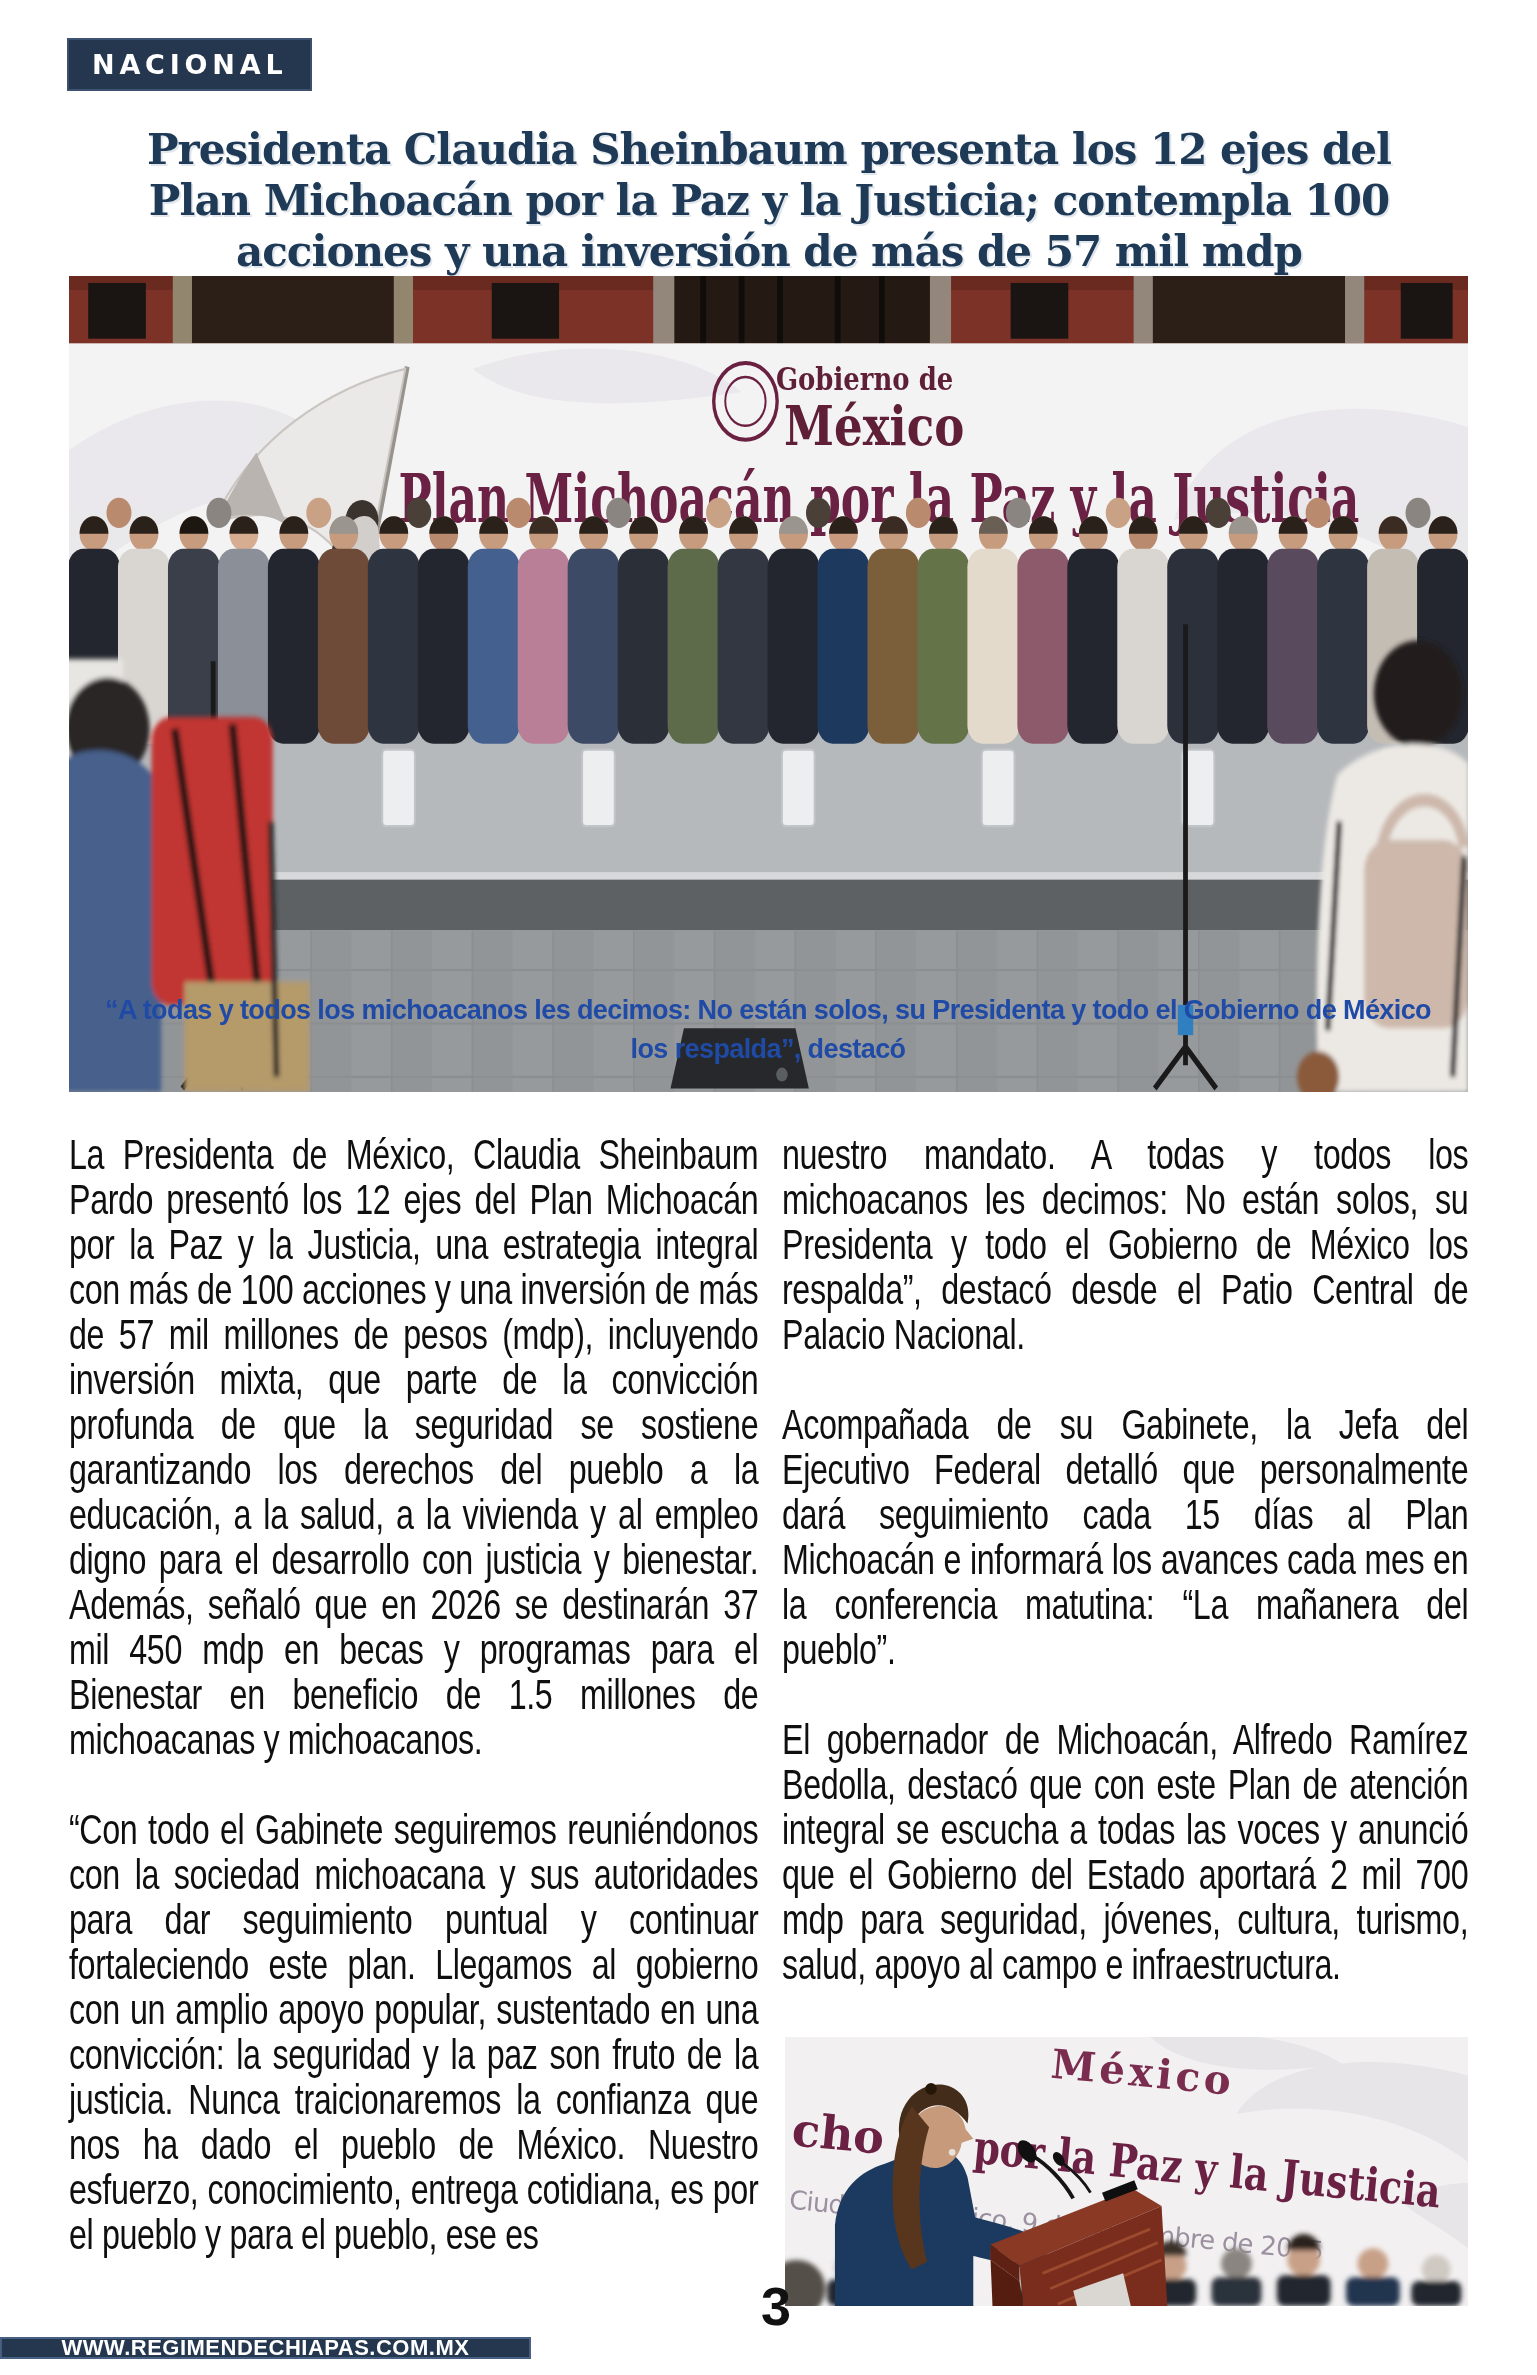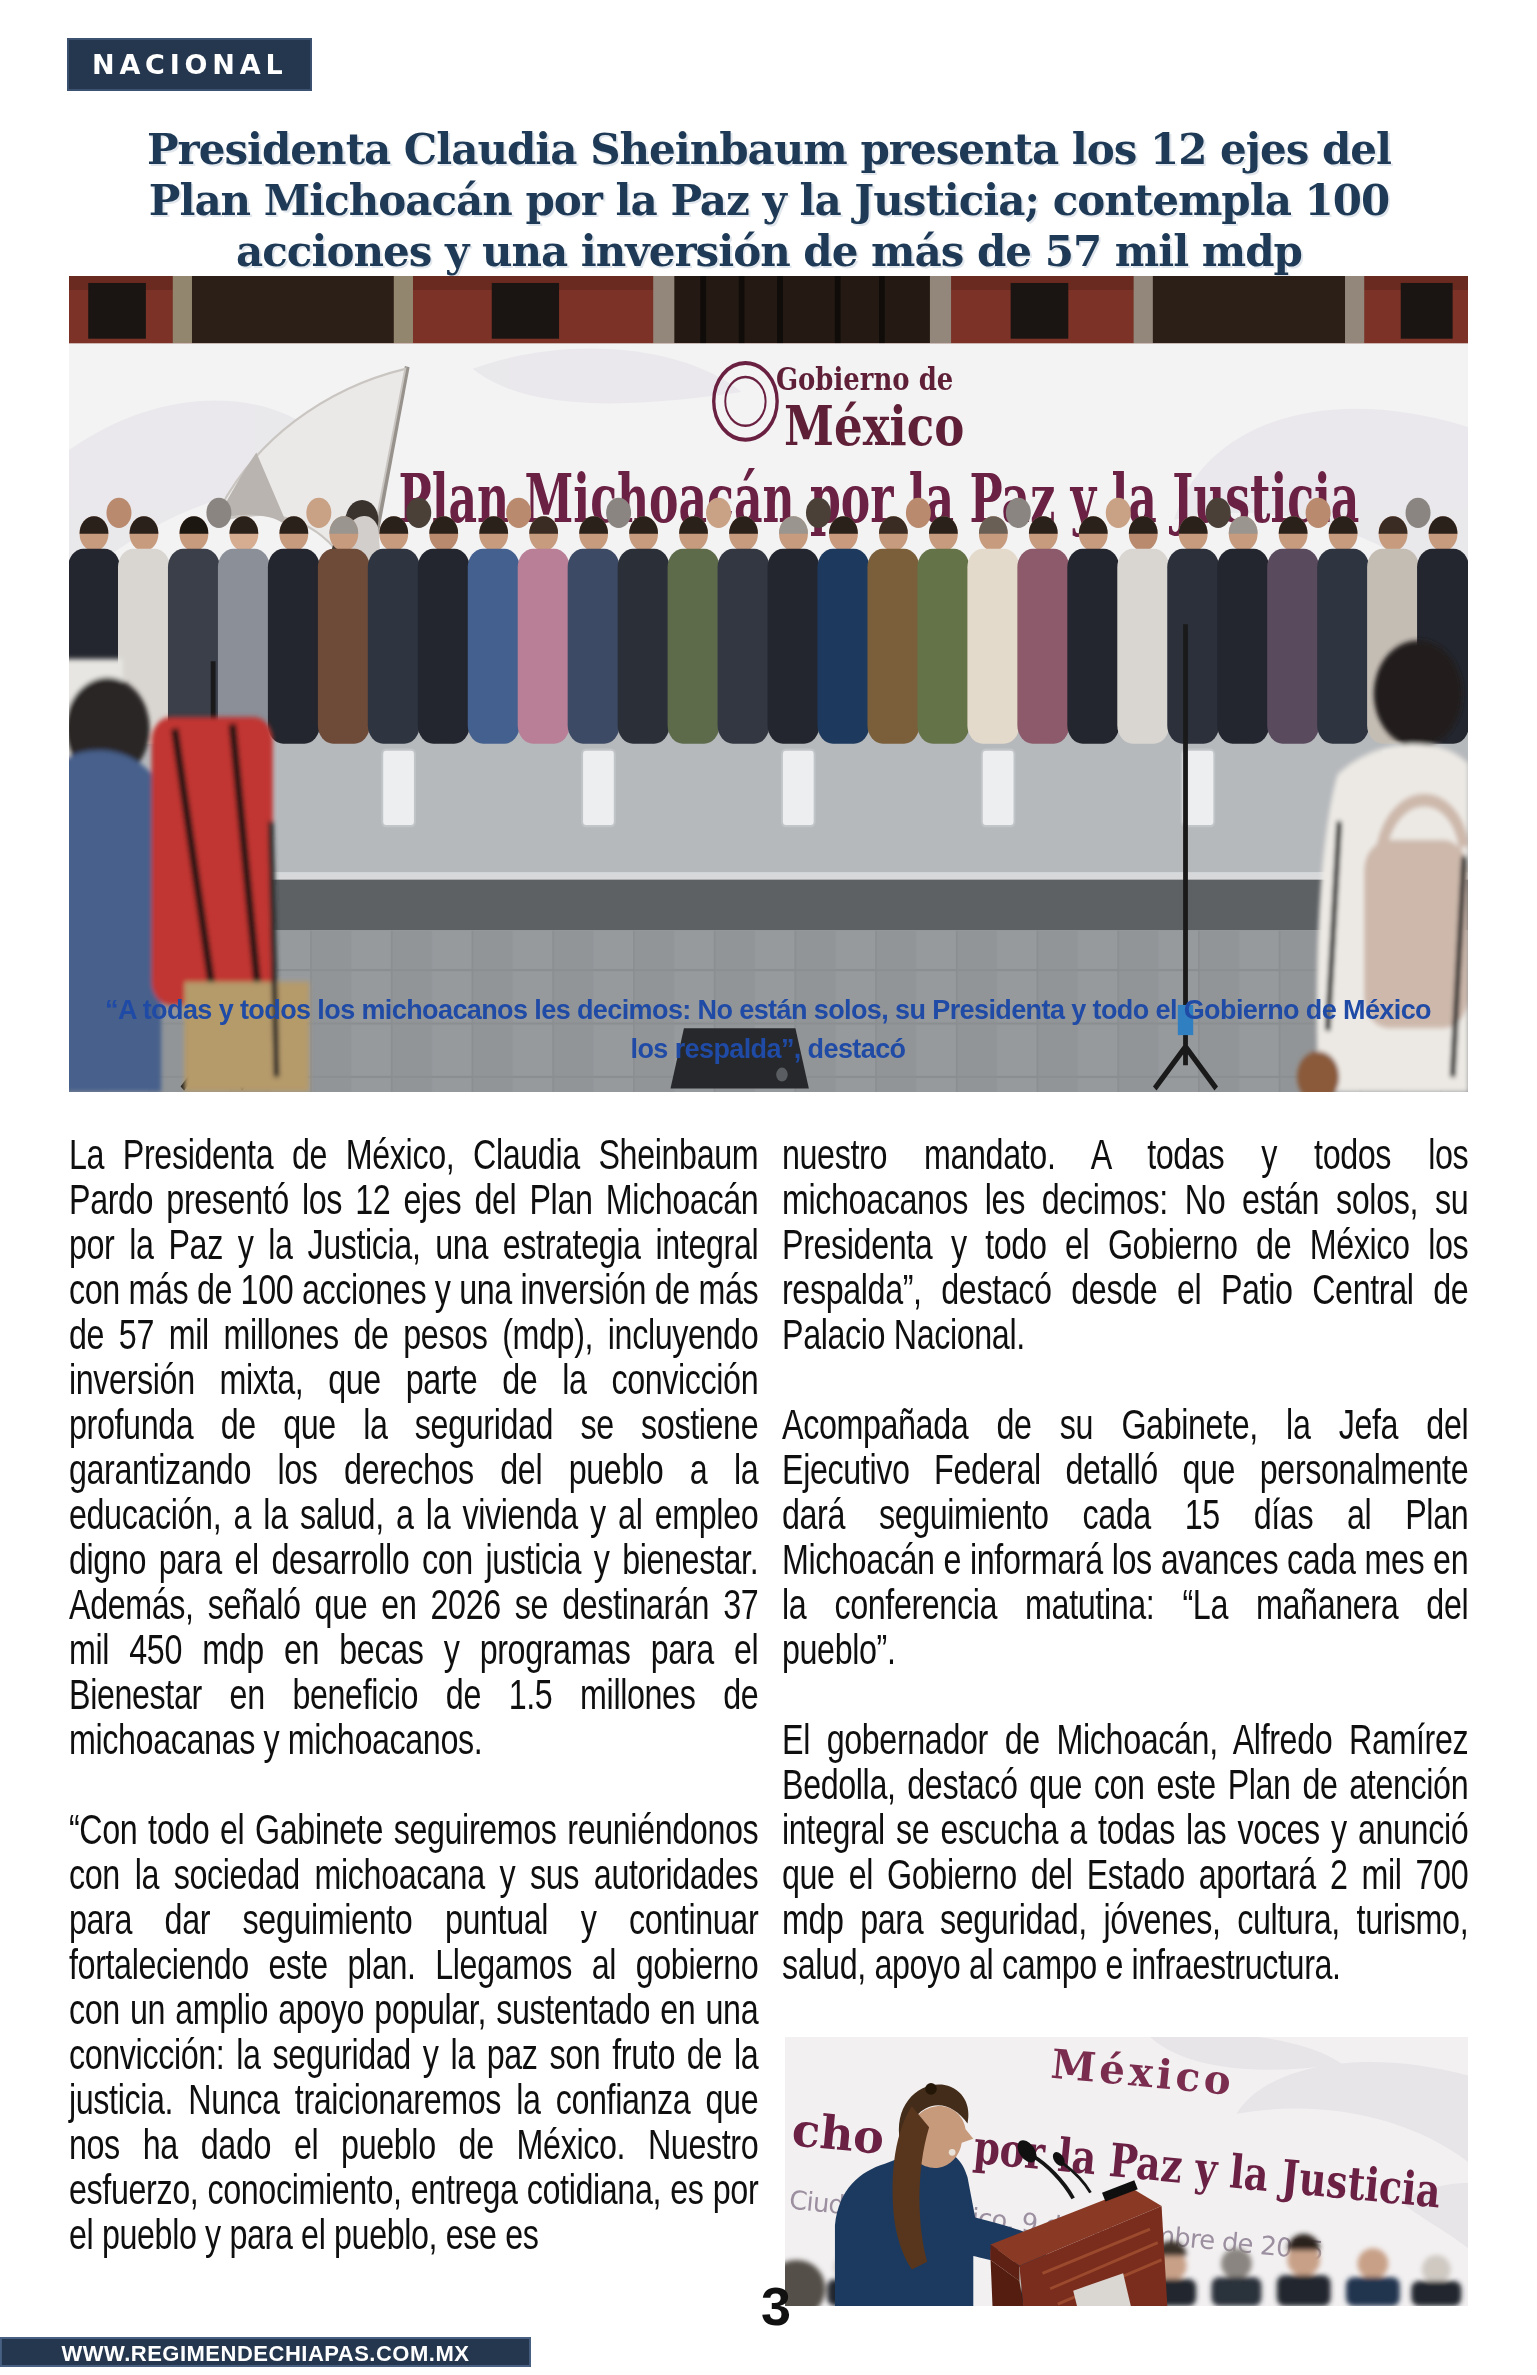--- a/index.html
+++ b/index.html
@@ -20,22 +20,22 @@
        color:#1f4aa5;letter-spacing:-0.6px;}
   .body-col{position:absolute;top:1132px;font-size:43px;line-height:45px;text-align:justify;
        color:#0f0f0f;letter-spacing:-0.5px;transform:scaleX(0.75);transform-origin:0 0;
        hyphens:auto;-webkit-hyphens:auto;}
   .col-left{left:69px;width:919px;}
   .col-right{left:782px;width:915px;}
   .body-col p{margin:0 0 45px 0;}
   .body-col p:last-child{margin-bottom:0;}
   .pagenum{position:absolute;left:749px;top:2275px;width:54px;text-align:center;
        font-weight:700;font-size:54px;color:#111;}
-  .footer{position:absolute;left:0;top:2337px;width:531px;height:30px;background:#24374f;
-       box-shadow:0 0 0 1.9px #486082 inset;color:#fff;display:flex;align-items:flex-end;
+  .footer{position:absolute;left:0;top:2337px;width:531px;height:22px;background:#24374f;
+       box-shadow:0 0 0 1.9px #486082 inset;color:#fff;display:flex;align-items:center;
        justify-content:center;font-weight:700;font-size:22px;letter-spacing:0.5px;}
 </style>
 </head>
 <body>
 
 <div class="page">
 
   <div class="tag">
     <span>NACIONAL</span>
   </div>

